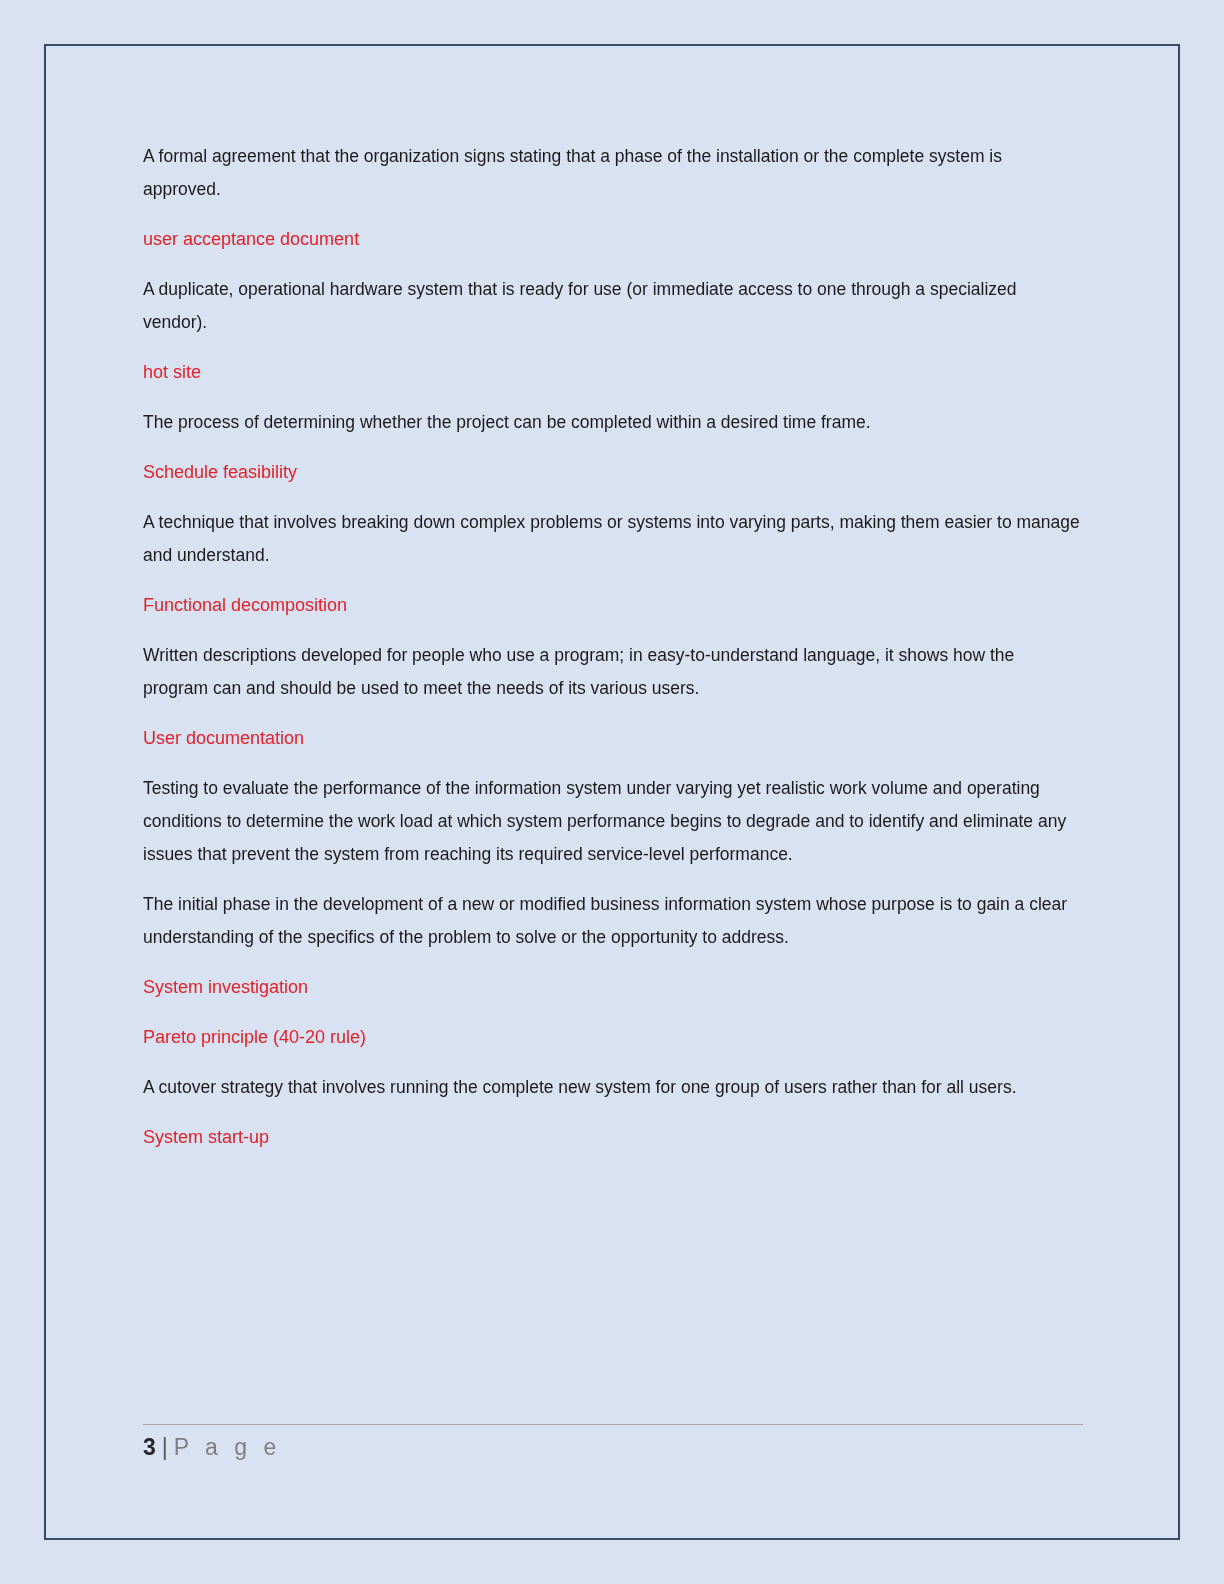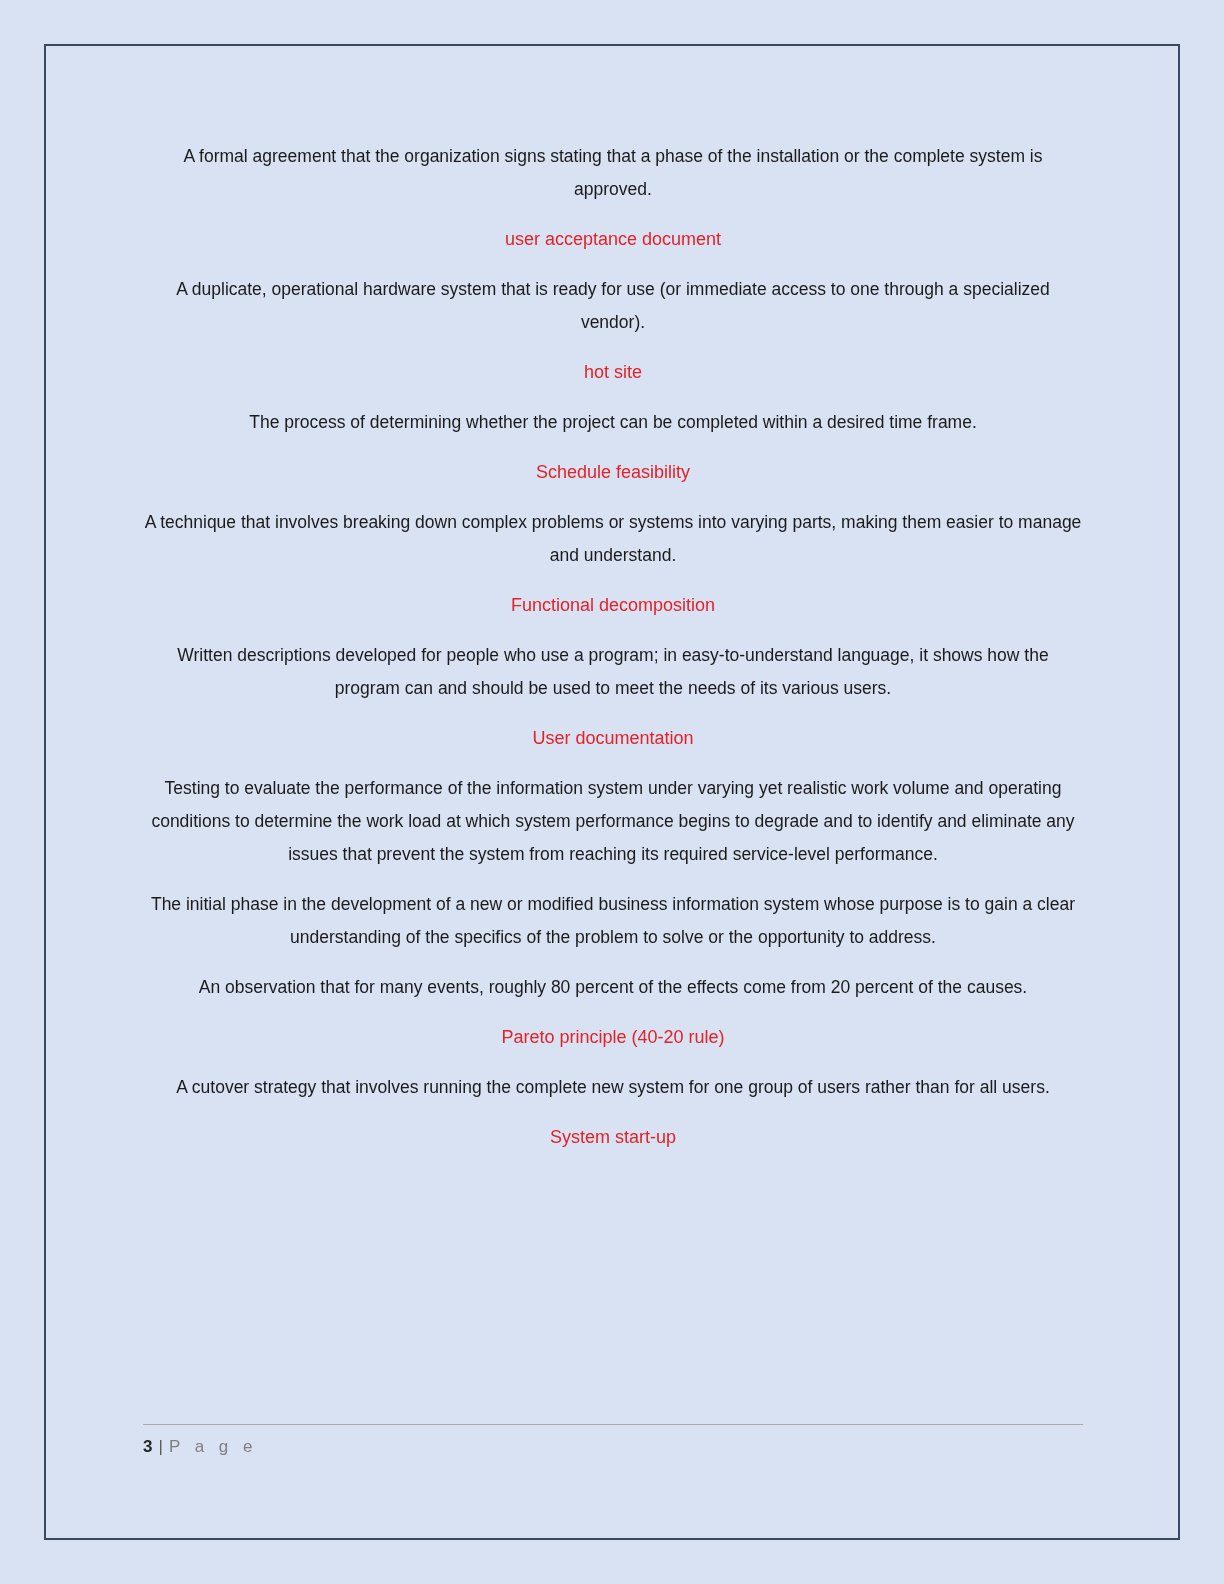--- a/index.html
+++ b/index.html
@@ -32,21 +32,20 @@
     top: 44px;
     right: 44px;
     bottom: 44px;
     border: 2px solid var(--border);
   }
   .content {
     position: absolute;
     left: 143px;
     top: 140px;
     width: 940px;
-    text-align: center;
   }
   .entry p {
     margin: 0;
   }
   .definition {
     font-size: 17.5px;
     line-height: 33px;
     color: var(--text);
     margin: 0 0 17px 0 !important;
   }
@@ -61,21 +60,21 @@
     left: 143px;
     top: 1424px;
     width: 940px;
   }
   .footer-rule {
     height: 0;
     border-top: 1px solid var(--rule-gray);
     margin-bottom: 10px;
   }
   .footer-line {
-    font-size: 17px;
+    font-size: 23px;
     line-height: 24px;
     color: var(--footer-gray);
   }
   .footer-line .page-num {
     font-weight: bold;
     color: #262626;
   }
   .footer-line .sep {
     color: #595959;
     margin: 0 6px;
@@ -117,24 +116,24 @@
       <p class="definition">Written descriptions developed for people who use a program; in easy-to-understand language, it shows how the program can and should be used to meet the needs of its various users.</p>
       <p class="term">User documentation</p>
     </section>
 
     <section class="entry">
       <p class="definition">Testing to evaluate the performance of the information system under varying yet realistic work volume and operating conditions to determine the work load at which system performance begins to degrade and to identify and eliminate any issues that prevent the system from reaching its required service-level performance.</p>
     </section>
 
     <section class="entry">
       <p class="definition">The initial phase in the development of a new or modified business information system whose purpose is to gain a clear understanding of the specifics of the problem to solve or the opportunity to address.</p>
+      <p class="term">System investigation</p>
     </section>
 
     <section class="entry">
-      <p class="definition">An observation that for many events, roughly 80 percent of the effects come from 20 percent of the causes.</p>
       <p class="term">Pareto principle (40-20 rule)</p>
     </section>
 
     <section class="entry">
       <p class="definition">A cutover strategy that involves running the complete new system for one group of users rather than for all users.</p>
       <p class="term">System start-up</p>
     </section>
 
   </div>
 

